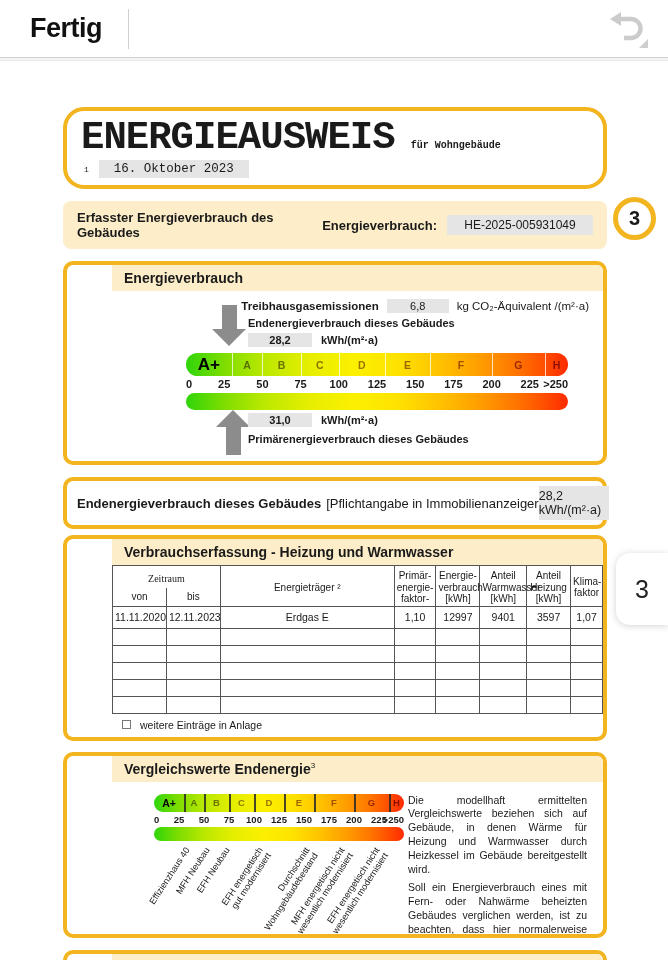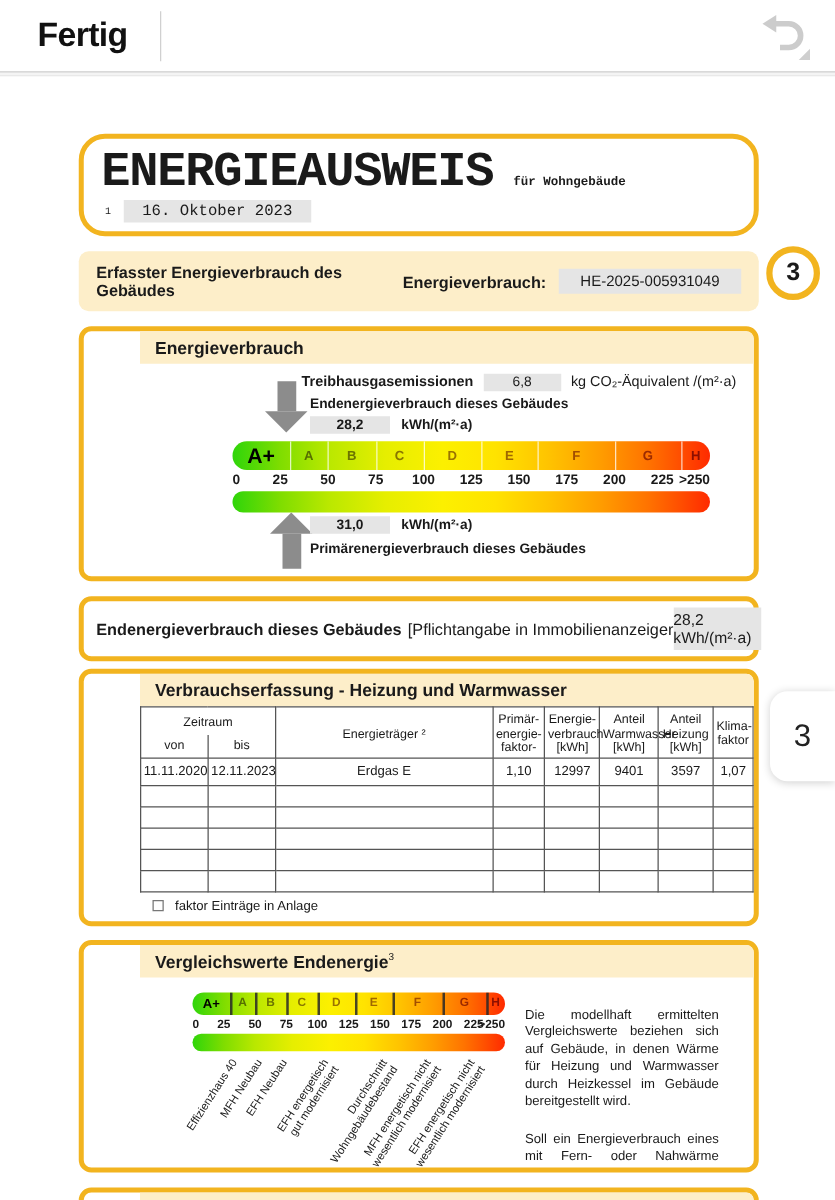--- a/index.html
+++ b/index.html
@@ -66,21 +66,21 @@
   
   .endband{border:4px solid var(--gold);border-radius:10px;padding:5px 10px;display:flex;align-items:center;font-size:13px;margin:10px 0 6px;}
   .endband .bold{font-weight:bold;margin-right:5px;white-space:nowrap;}
   .endband .norm{white-space:nowrap;}
   .endband .val{margin-left:auto;background:var(--fieldgray);padding:3px 8px 3px 0;width:128px;text-align:left;font-size:12.5px;}
 
   
   table{width:100%;border-collapse:collapse;font-size:10px;table-layout:fixed;}
   th,td{border:1px solid #555;text-align:center;vertical-align:middle;font-weight:normal;padding:1px 2px;}
   th{white-space:pre-line;line-height:1.15;}
-  th.zeitraum{border-bottom:0;}
+  th.zeitraum{border-bottom:0;font-family:Liberation Serif, serif;}
   tr.sub th{border-top:0;}
   thead tr:first-child th{padding-top:4px;}
   tbody td{height:22px;font-size:10.5px;}
   tbody tr.empty td{height:17px;}
   .chk-row{display:flex;align-items:center;padding:5px 10px 6px;font-size:10.5px;}
   .chk{width:9px;height:9px;border:1px solid #777;margin-right:9px;background:#fff;}
 
   
   .page-tab{position:absolute;right:0;top:553px;width:52px;height:72px;background:#fff;border-radius:14px 0 0 14px;
     box-shadow:0 1px 7px rgba(0,0,0,0.18);display:flex;align-items:center;justify-content:center;font-size:25px;color:#222;z-index:30;}
@@ -92,21 +92,21 @@
        background:linear-gradient(90deg,#2fd50a 0%,#7fdd00 10%,#b9e800 20%,#e6ee00 32%,#fcf000 44%,#ffe300 55%,#ffc400 66%,#ff9d00 77%,#ff7300 87%,#ff4d00 94%,#ff2a00 100%);}
   .mini-bar .seg{font-size:9.5px;}
   .mini-bar .seg.big{font-size:10.5px;color:#000;}
   .mini-bar .divider{background:rgba(40,40,40,0.85);width:1.5px;}
   .mini-ticks{top:24px;height:11px;font-size:9.5px;}
   .mini-strip{top:37px;height:14px;border-radius:7px;}
   .rlabels{position:absolute;top:0;left:0;width:100%;height:100%;}
   .rlabel{position:absolute;width:112px;font-size:9px;line-height:1.1;text-align:right;white-space:pre-line;
     transform:rotate(-57deg);transform-origin:100% 0;top:56px;}
   .cmp-text{margin-left:auto;width:224px;font-size:10.5px;text-align:justify;line-height:1.33;}
-  .cmp-text p{margin:16px;}
+  .cmp-text p{margin:4px;}
 
   .mt12{margin-bottom:12px;}
 </style>
 </head>
 <body>
 
 <div id="page">
 
   <div class="topbar">
     <span class="done-btn">Fertig</span>
@@ -310,21 +310,21 @@
               <td></td>
               <td></td>
               <td></td>
               <td></td>
               <td></td>
             </tr>
           </tbody>
         </table>
       <div class="chk-row">
         <span class="chk"></span>
-        <span>faktor Einträge in Anlage</span>
+        <span>weitere Einträge in Anlage</span>
       </div>
     </div>
 
     <div class="sec mt12">
       <div class="sec-head">
         <span>Vergleichswerte Endenergie</span><sup>3</sup>
       </div>
       <div class="cmp-body">
         <div class="cmp-scale">
           <div class="bar mini-bar" id="mini-bar">

